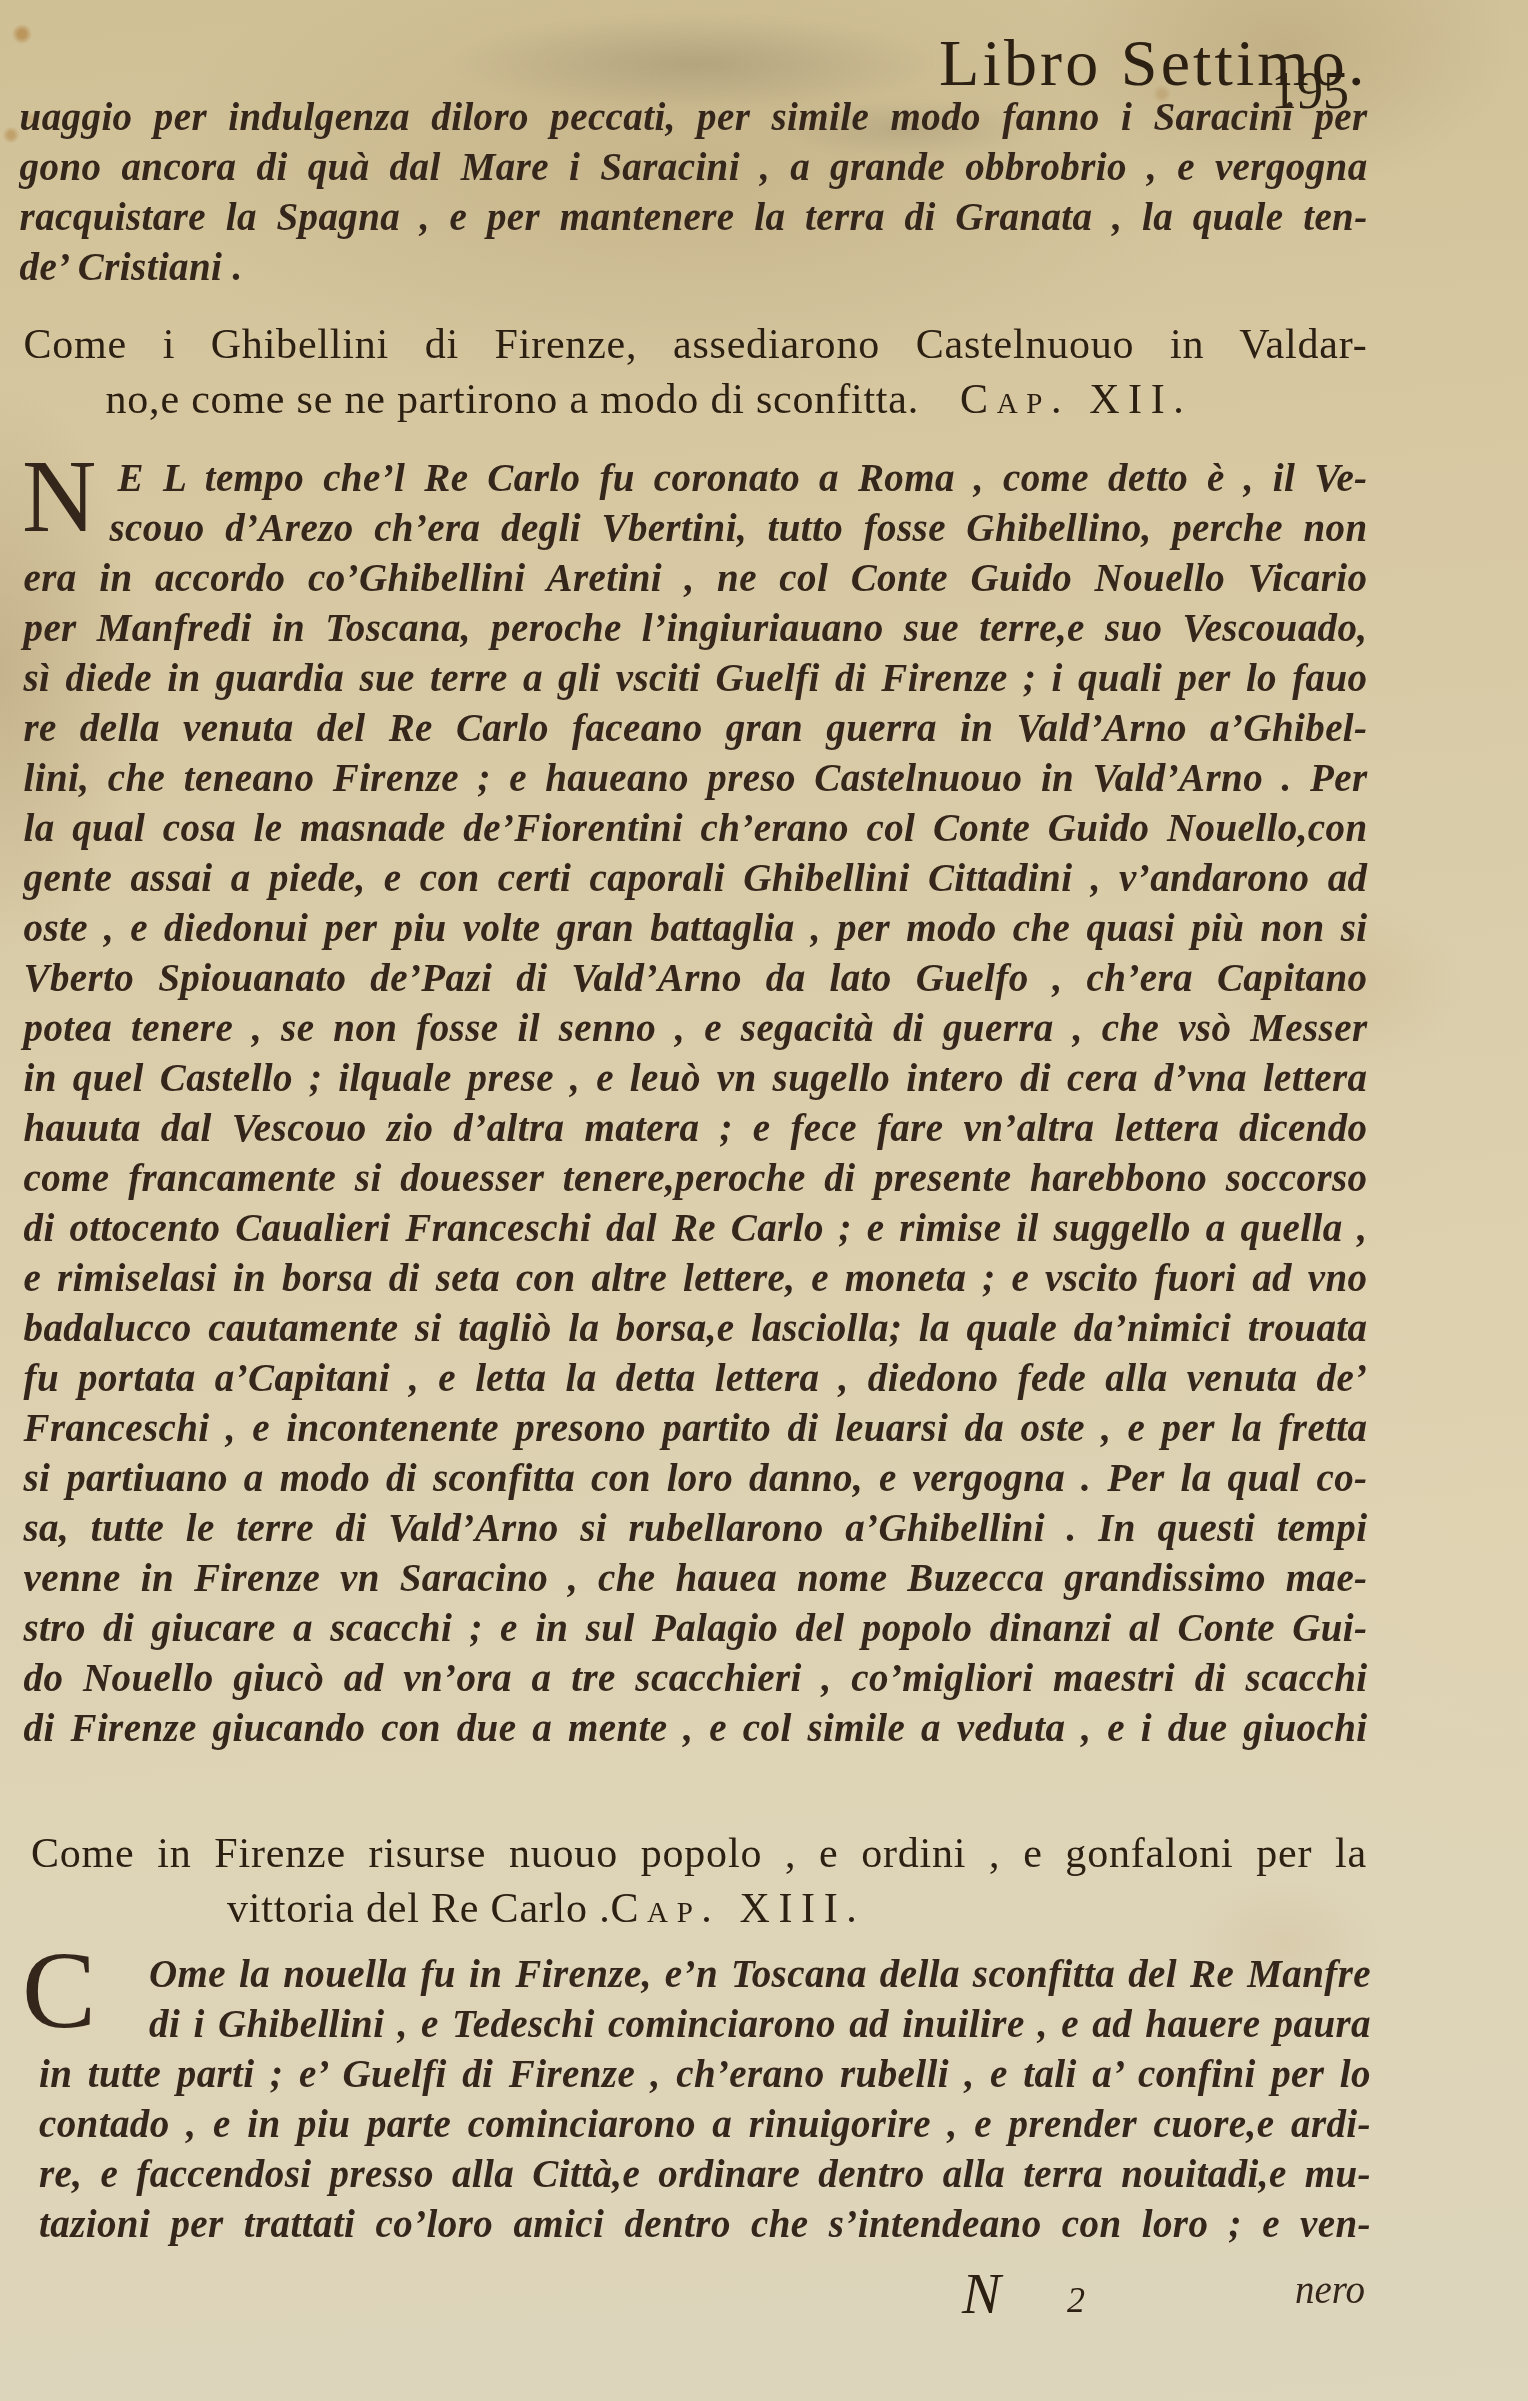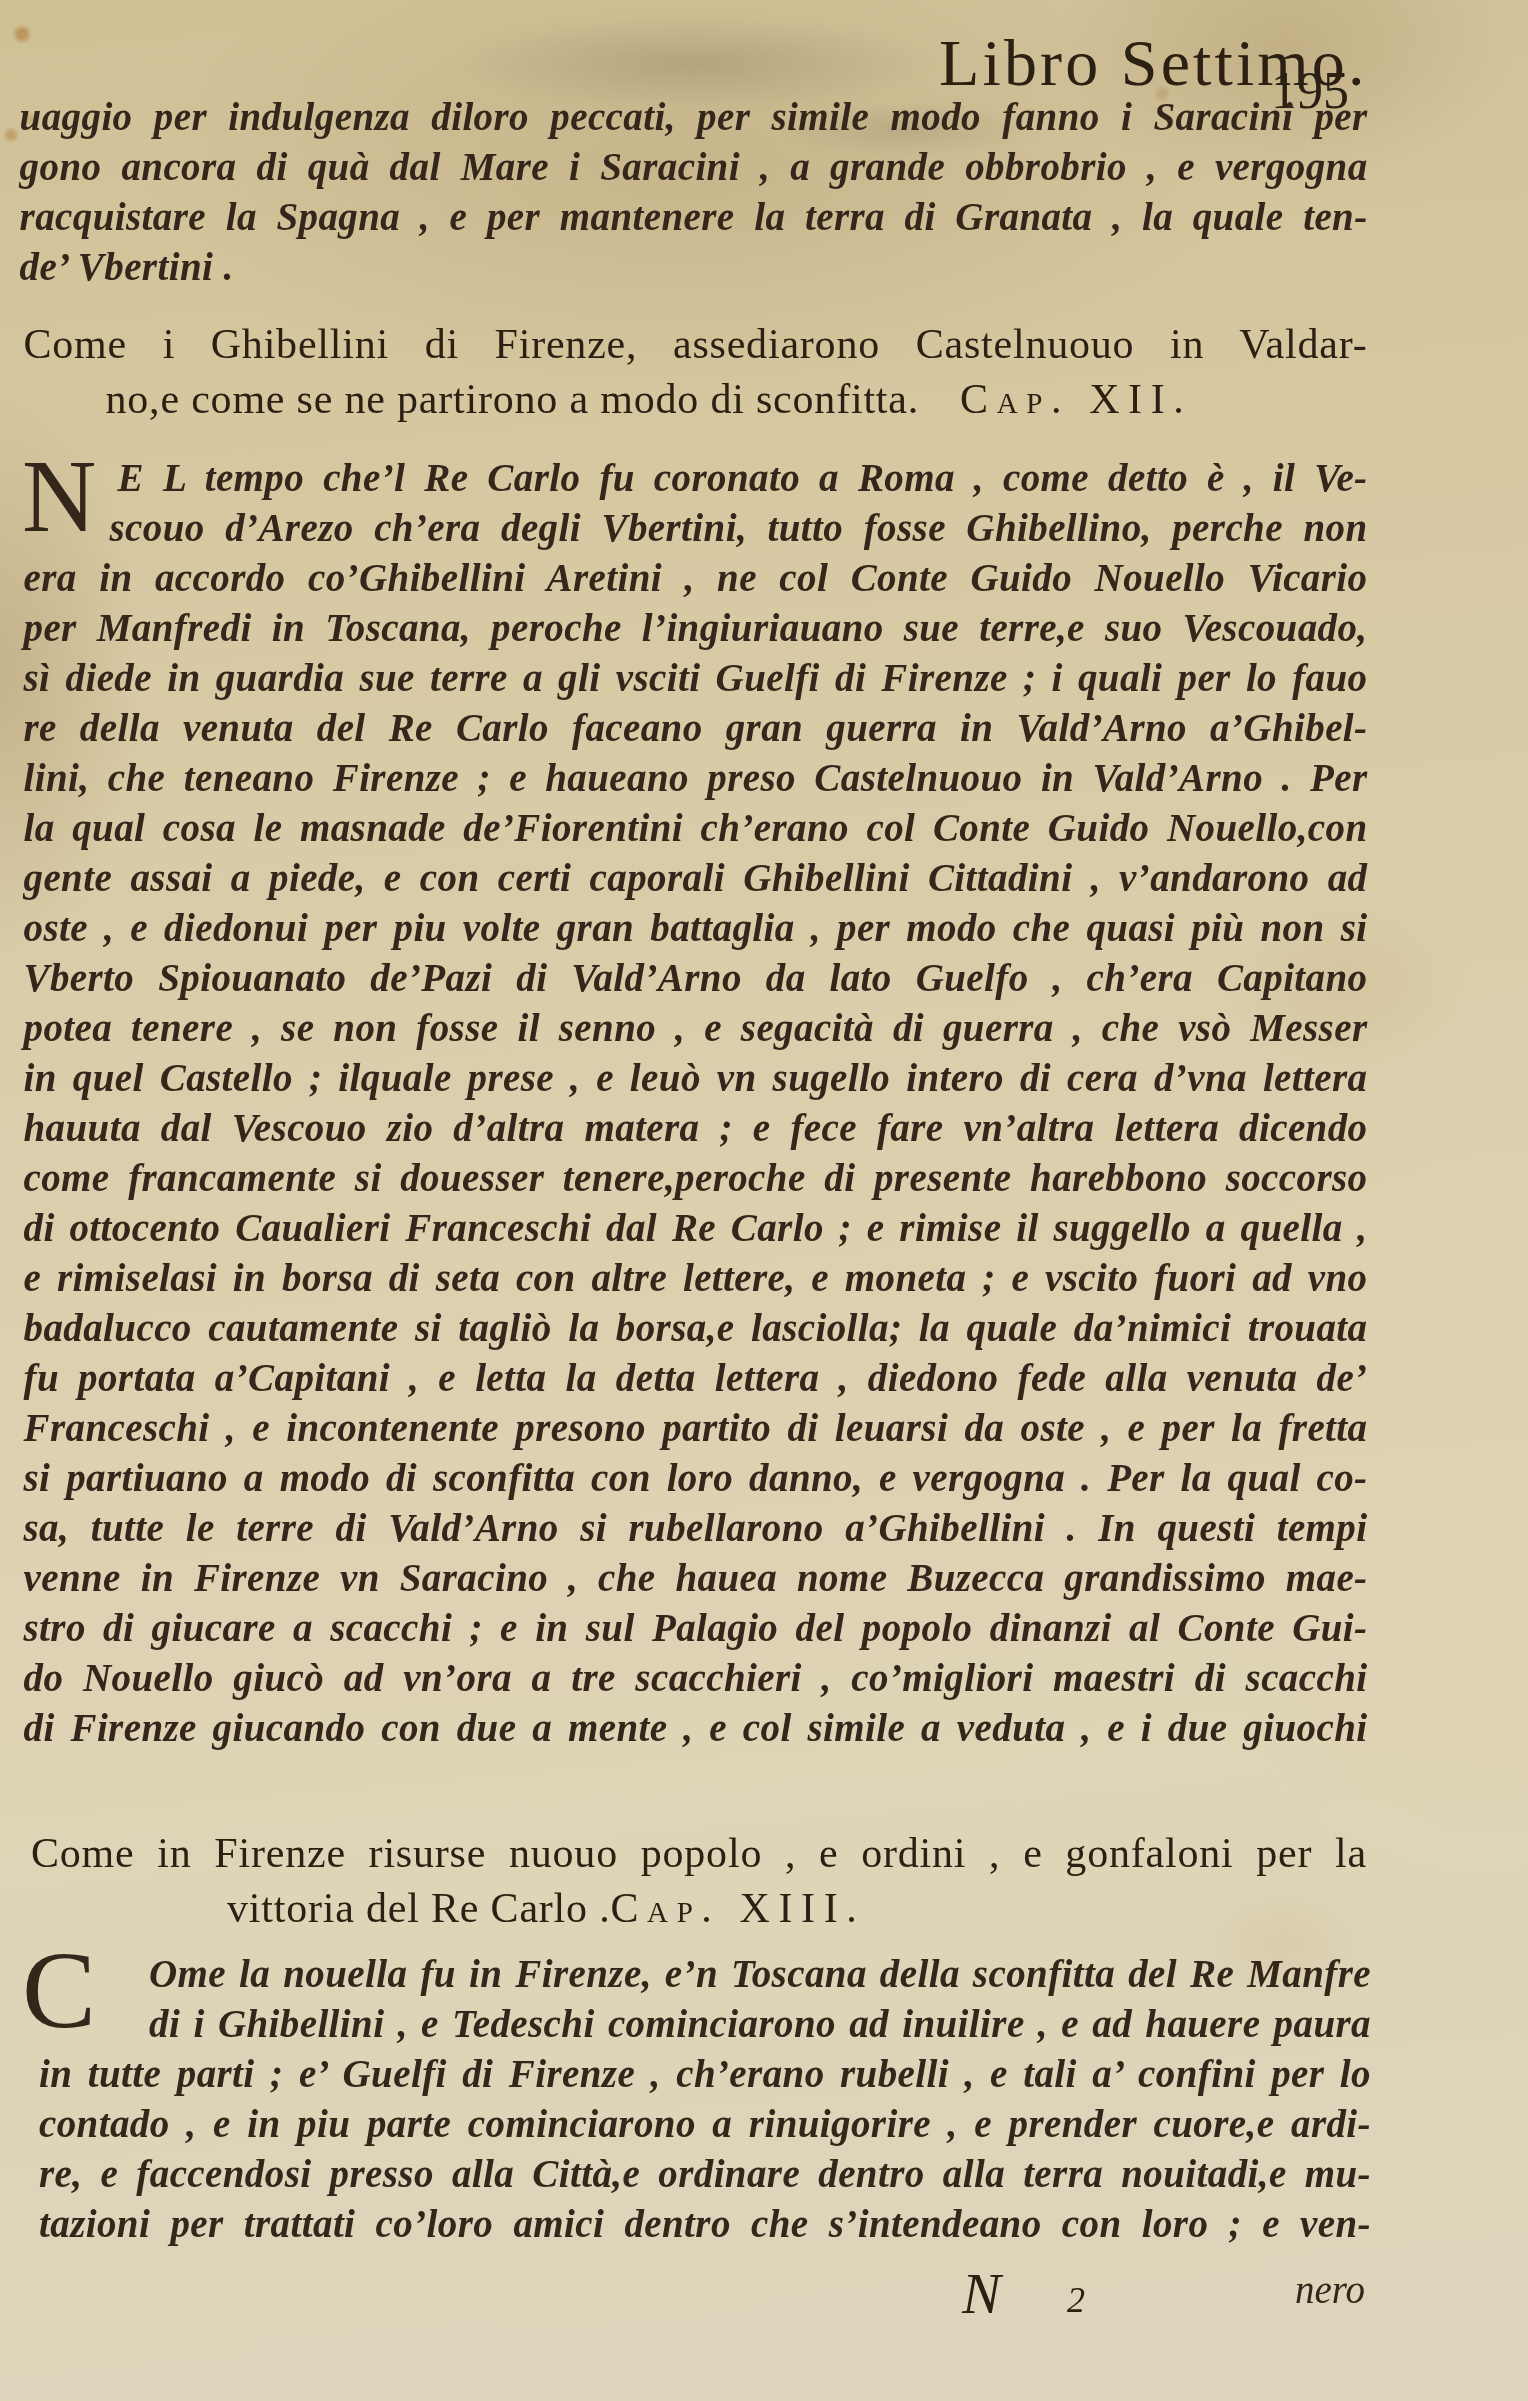--- a/index.html
+++ b/index.html
@@ -75,21 +75,21 @@
   <div class="smudge"></div>
   <div class="smudge2"></div>
 
   <div class="running-header">Libro Settimo.</div>
   <div class="page-number">195</div>
 
   <div class="para cont">
       <div class="tline">uaggio per indulgenza diloro peccati, per simile modo fanno i Saracini per</div>
       <div class="tline">gono ancora di quà dal Mare i Saracini , a grande obbrobrio , e vergogna</div>
       <div class="tline">racquistare la Spagna , e per mantenere la terra di Granata , la quale ten-</div>
-      <div class="tline nojust">de’ Vbertini .</div>
+      <div class="tline nojust">de’ Cristiani .</div>
     </div>
 
   <div class="chapter-heading ch12">
     <div class="hline just">Come i Ghibellini di Firenze, assediarono Castelnuouo in Valdar-</div>
     <div class="hline l2">
       <span>no,e come se ne partirono a modo di sconfitta.</span><span class="capnum">Cap. XII.</span>
     </div>
   </div>
 
   <span class="dropcap n12">N</span>

